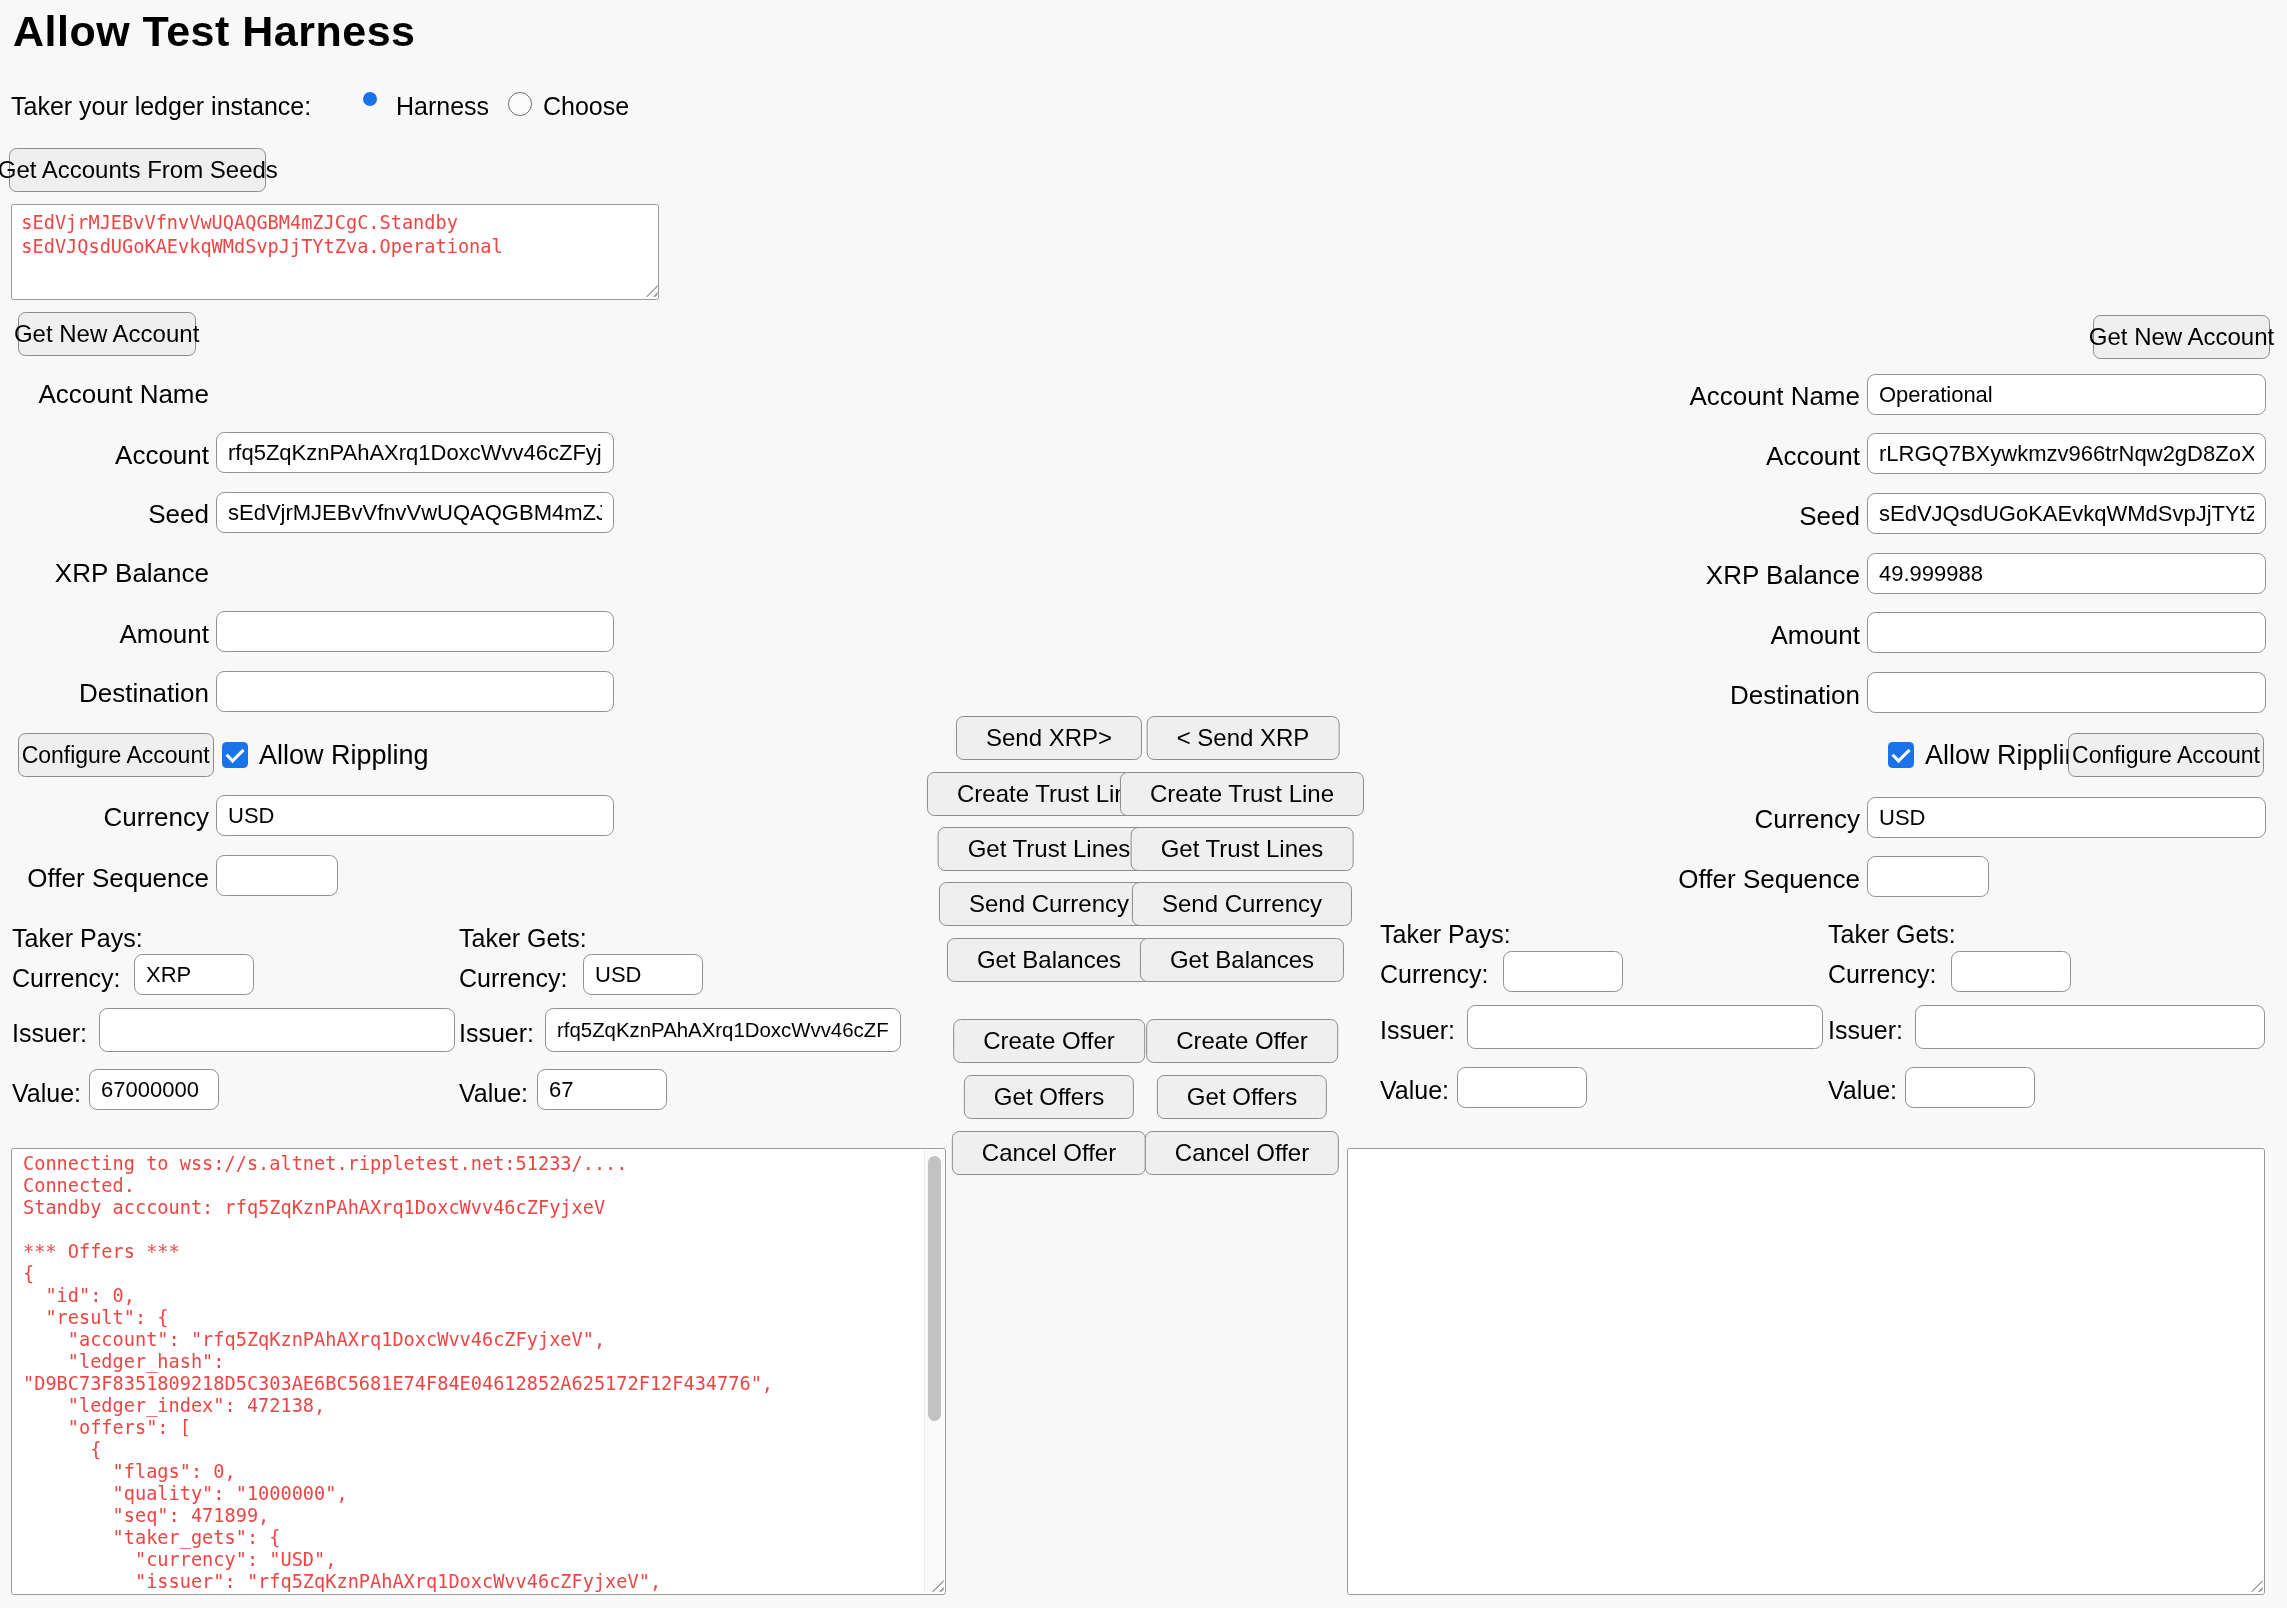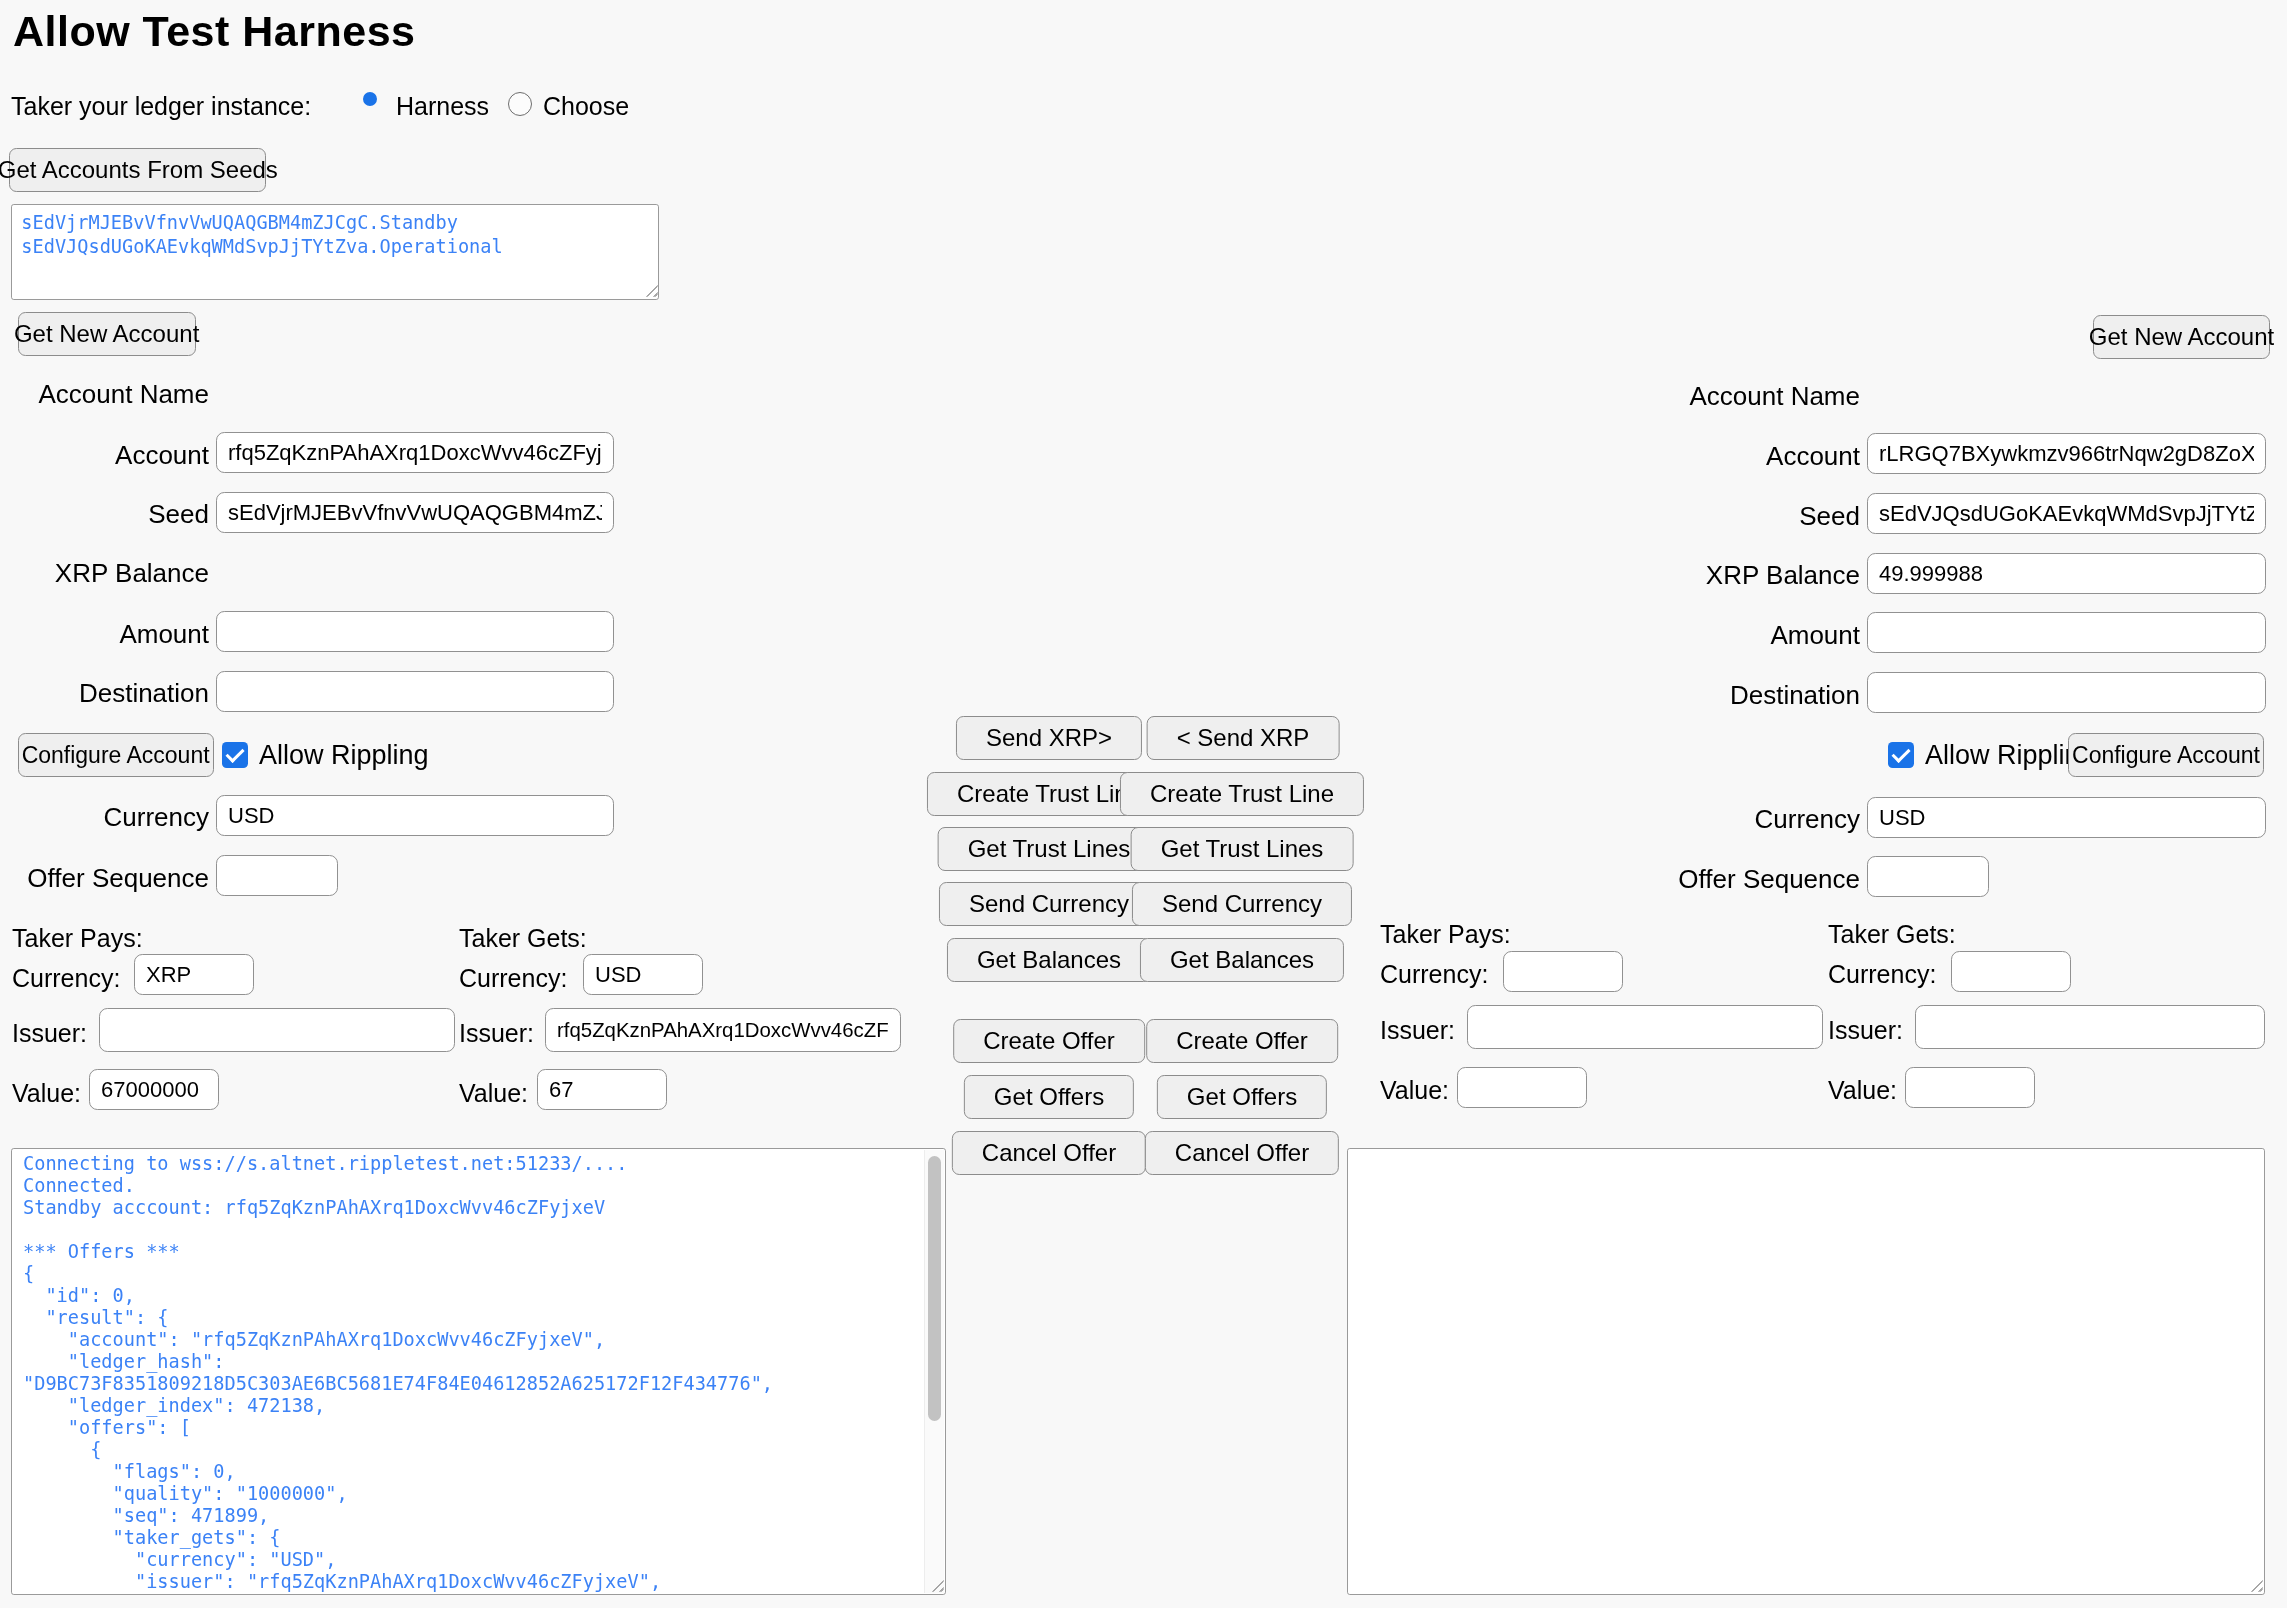--- a/index.html
+++ b/index.html
@@ -12,21 +12,21 @@
   .rlab { position:absolute; left:1577px; width:283px; text-align:right; font-size:26px; white-space:nowrap; }
   .btn { position:absolute; display:flex; align-items:center; justify-content:center;
          height:44px; padding:0 29px; background:#efefef; border:1.9px solid #8c8c8c;
          border-radius:7.4px; font-size:24px; color:#000; white-space:nowrap; cursor:pointer;
          font-family:"Liberation Sans", sans-serif; }
   .cbtn { transform:translateX(-50%); }
   .inp { position:absolute; height:41px; background:#fff; border:1.9px solid #919191;
          border-radius:8.3px; font-size:22px; padding:0 11px; color:#000;
          font-family:"Liberation Sans", sans-serif; outline:none; }
   .ta  { position:absolute; background:#fff; border:1.9px solid #9a9a9a; border-radius:2.8px;
-         font-family:"DejaVu Sans Mono", monospace; color:#3b82f6; resize:none; outline:none;
+         font-family:"DejaVu Sans Mono", monospace; color:#ef4444; resize:none; outline:none;
          overflow:hidden; white-space:pre; }
   .ta.seeds { font-size:18.6px; line-height:24px; padding:5.6px 9.3px; }
   .ta.log   { font-size:18.6px; line-height:22px; padding:3.7px 11px; }
   .radio-on  { position:absolute; width:12px; height:12px; border:7.4px solid #1a73e8; border-radius:50%; background:#fff; }
   .radio-off { position:absolute; width:24px; height:24px; border:1.9px solid #6d6d6d; border-radius:50%; background:#fcfcfc; }
   .checkbox { position:absolute; width:26px; height:26px; background:#1a73e8; border-radius:4.6px; }
   .checkbox::after { content:""; position:absolute; left:8.3px; top:2.8px; width:7.4px; height:14px;
          border:solid #fff; border-width:0 3.7px 3.7px 0; transform:rotate(45deg); }
   .cklbl { position:absolute; font-size:27px; white-space:nowrap; }
   .subhead { position:absolute; font-size:25px; white-space:nowrap; }
@@ -105,20 +105,21 @@
   <button class="btn cbtn" style="left:1049px; top:938px;">Get Balances</button>
   <button class="btn cbtn" style="left:1242px; top:938px;">Get Balances</button>
   <button class="btn cbtn" style="left:1049px; top:1019px;">Create Offer</button>
   <button class="btn cbtn" style="left:1242px; top:1019px;">Create Offer</button>
   <button class="btn cbtn" style="left:1049px; top:1075px;">Get Offers</button>
   <button class="btn cbtn" style="left:1242px; top:1075px;">Get Offers</button>
   <button class="btn cbtn" style="left:1049px; top:1131px;">Cancel Offer</button>
   <button class="btn cbtn" style="left:1242px; top:1131px;">Cancel Offer</button>
 
   <div class="rlab" style="top:381px;">Account Name</div>
+  <input class="inp" style="left: 1867px; top: 374px; width: 399px;" value="Operational">
   <div class="rlab" style="top:441px;">Account</div>
   <input class="inp" style="left: 1867px; top: 433px; width: 399px;" value="rLRGQ7BXywkmzv966trNqw2gD8ZoXBGeWc">
   <div class="rlab" style="top:501px;">Seed</div>
   <input class="inp" style="left: 1867px; top: 493px; width: 399px;" value="sEdVJQsdUGoKAEvkqWMdSvpJjTYtZva">
   <div class="rlab" style="top:560px;">XRP Balance</div>
   <input class="inp" style="left: 1867px; top: 553px; width: 399px;" value="49.999988">
   <div class="rlab" style="top:620px;">Amount</div>
   <input class="inp" style="left: 1867px; top: 612px; width: 399px;" value="">
   <div class="rlab" style="top:680px;">Destination</div>
   <input class="inp" style="left: 1867px; top: 672px; width: 399px;" value="">

